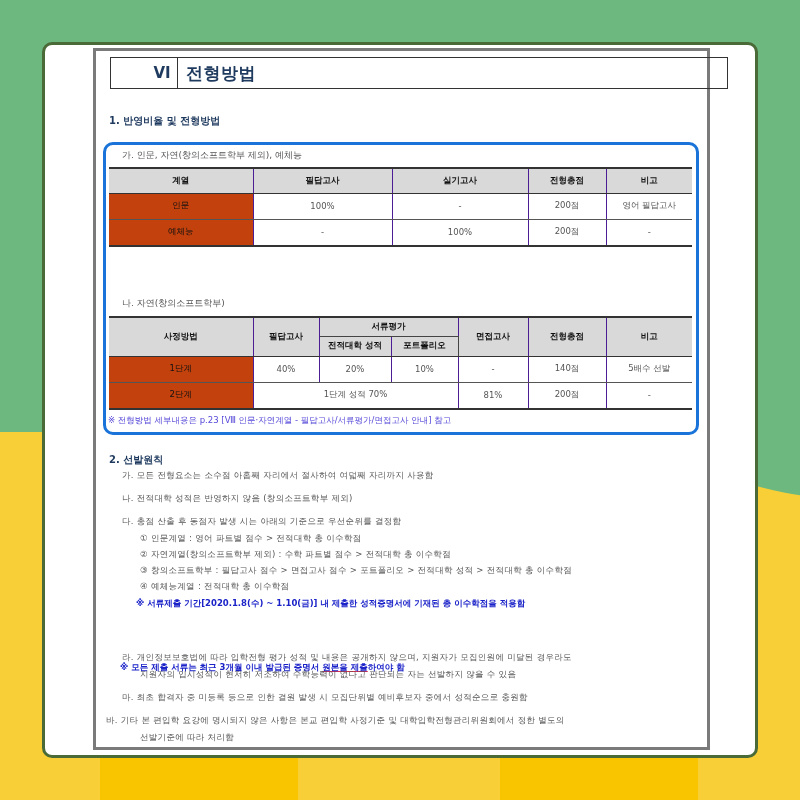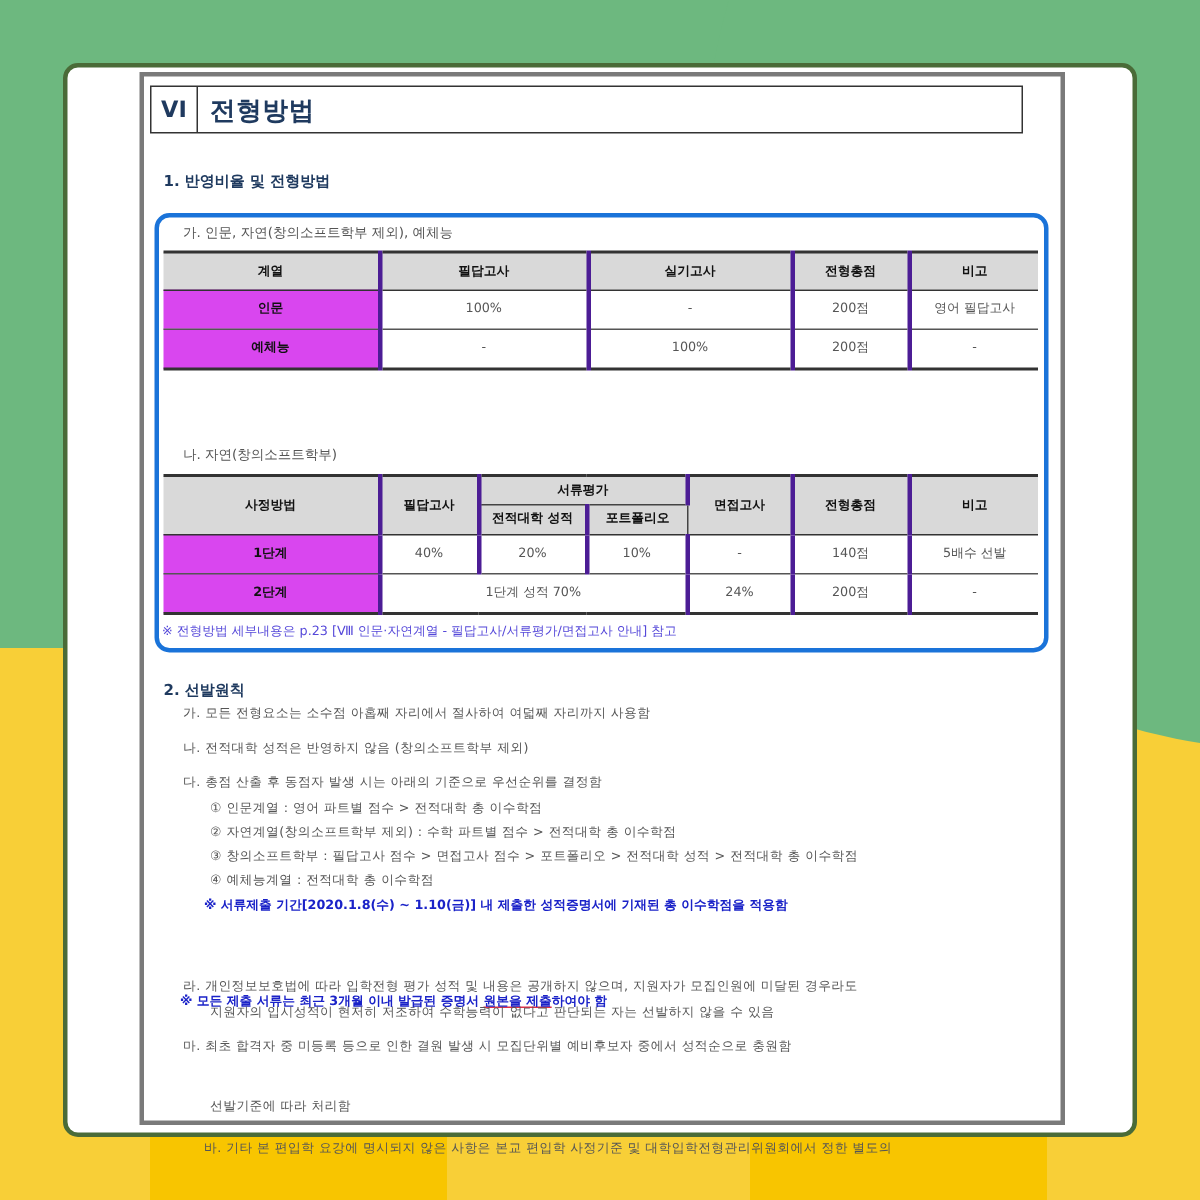--- a/index.html
+++ b/index.html
@@ -3,34 +3,34 @@
 <meta charset="utf-8">
 <style>
   html, body { margin:0; padding:0; }
   body { width:800px; height:800px; position:relative; overflow:hidden; font-family:"DejaVu Sans", sans-serif; background:#f8cf37; }
   .bg-green { position:absolute; left:0; top:0; width:800px; height:432px; background:#6db87f; }
   .bg-circle { position:absolute; left:470px; top:-280px; width:780px; height:780px; border-radius:50%; background:#6db87f; }
   .stripe { position:absolute; top:432px; height:368px; }
   .stripe.dark { background:#f8c500; }
   .card { position:absolute; left:42px; top:42px; width:710px; height:710px; background:#fff; border:3px solid #4a6b38; border-radius:10px; }
   .page { position:absolute; left:93px; top:48px; width:611px; height:696px; border:3px solid #7a7a7a; border-bottom-width:3px; background:#fff; }
-  .title-box { position:absolute; left:4px; top:6px; width:580px; height:30px; border:1.5px solid #333; display:flex; align-items:center; }
+  .title-box { position:absolute; left:14px; top:6px; width:580px; height:30px; border:1.5px solid #333; display:flex; align-items:center;padding-left:36px; }
   .title-num { width:30px; height:100%; border-right:1.5px solid #333; display:flex; align-items:center; justify-content:center; font-weight:bold; font-size:15px; color:#1f3a5f; }
   .title-text { padding-left:8px; font-weight:bold; font-size:17px; color:#1f3a5f; letter-spacing:0.5px; }
   .sec-head { position:absolute; font-weight:bold; font-size:10px; color:#1f3a5f; }
   .blue-box { position:absolute; left:7px; top:91px; width:590px; height:287px; border:3px solid #1a73d9; border-radius:10px; }
   .sub-label { position:absolute; font-size:9px; color:#555; }
   table.t { position:absolute; border-collapse:collapse; font-size:8.5px; color:#555; table-layout:fixed; }
-  table.t td, table.t th { text-align:center; padding:0; border-left:1px solid #444; border-right:3px solid #4c1d95; }
+  table.t td, table.t th { text-align:center; padding:0; border-left:1px solid #444; border-right:1px solid #4c1d95; }
   table.t tr td:first-child, table.t tr th:first-child { border-left:none; }
   table.t tr td:last-child, table.t tr th:last-child { border-right:none; }
   table.t thead th { background:#d9d9d9; color:#111; font-weight:bold; border-top:2px solid #333; border-bottom:1.5px solid #333; }
   table.t tbody td { border-bottom:1px solid #555; }
   table.t tbody tr:last-child td { border-bottom:2px solid #333; }
-  table.t td.rowhead { background:#d946ef; color:#111; font-weight:bold; }
+  table.t td.rowhead { background:#c2410c; color:#111; font-weight:normal; }
   .footnote { position:absolute; font-size:8.5px; color:#5548d9; }
   .para { position:absolute; font-size:8.5px; color:#555; white-space:nowrap; letter-spacing:0.3px; }
   .note { position:absolute; font-size:8.5px; font-weight:bold; color:#1a22c8; white-space:nowrap; }
   .ul { text-decoration:underline; text-decoration-color:#e0304a; }
 </style>
 </head>
 <body>
 
 <div class="bg-green"></div>
 <div class="bg-circle"></div>
@@ -119,21 +119,21 @@
         <td>40%</td>
         <td>20%</td>
         <td>10%</td>
         <td>-</td>
         <td>140점</td>
         <td>5배수 선발</td>
       </tr>
       <tr style="height:27px;">
         <td class="rowhead">2단계</td>
         <td colspan="3">1단계 성적 70%</td>
-        <td>24%</td>
+        <td>81%</td>
         <td>200점</td>
         <td>-</td>
       </tr>
     </tbody>
   </table>
 
   <div class="footnote" style="left:12px;top:364px;">※ 전형방법 세부내용은 p.23 [Ⅷ 인문·자연계열 - 필답고사/서류평가/면접고사 안내] 참고</div>
 
   <div class="sec-head" style="left:13px;top:402px;">2. 선발원칙</div>
 
@@ -144,15 +144,15 @@
   <div class="para" style="left:44px;top:482px;">① 인문계열 : 영어 파트별 점수 &gt; 전적대학 총 이수학점</div>
   <div class="para" style="left:44px;top:514px;">③ 창의소프트학부 : 필답고사 점수 &gt; 면접고사 점수 &gt; 포트폴리오 &gt; 전적대학 성적 &gt; 전적대학 총 이수학점</div>
   <div class="para" style="left:44px;top:530px;">④ 예체능계열 : 전적대학 총 이수학점</div>
 
   <div class="note" style="left:40px;top:547px;">※ 서류제출 기간[2020.1.8(수) ~ 1.10(금)] 내 제출한 성적증명서에 기재된 총 이수학점을 적용함</div>
   <div class="note" style="left:24px;top:579px;margin-top:32px;"><span>※ 모든 제출 서류는 최근 3개월 이내 발급된 증명서 </span><span class="ul">원본을 제출</span><span>하여야 함</span></div>
 
   <div class="para" style="left:26px;top:601px;">라. 개인정보보호법에 따라 입학전형 평가 성적 및 내용은 공개하지 않으며, 지원자가 모집인원에 미달된 경우라도</div>
   <div class="para" style="left:44px;top:618px;">지원자의 입시성적이 현저히 저조하여 수학능력이 없다고 판단되는 자는 선발하지 않을 수 있음</div>
   <div class="para" style="left:26px;top:641px;">마. 최초 합격자 중 미등록 등으로 인한 결원 발생 시 모집단위별 예비후보자 중에서 성적순으로 충원함</div>
-  <div class="para" style="left:40px;top:664px;margin-top:45px;">바. 기타 본 편입학 요강에 명시되지 않은 사항은 본교 편입학 사정기준 및 대학입학전형관리위원회에서 정한 별도의</div>
+  <div class="para" style="left:10px;top:664px;">바. 기타 본 편입학 요강에 명시되지 않은 사항은 본교 편입학 사정기준 및 대학입학전형관리위원회에서 정한 별도의</div>
   <div class="para" style="left:44px;top:681px;">선발기준에 따라 처리함</div>
 </div>
 
 </body></html>

